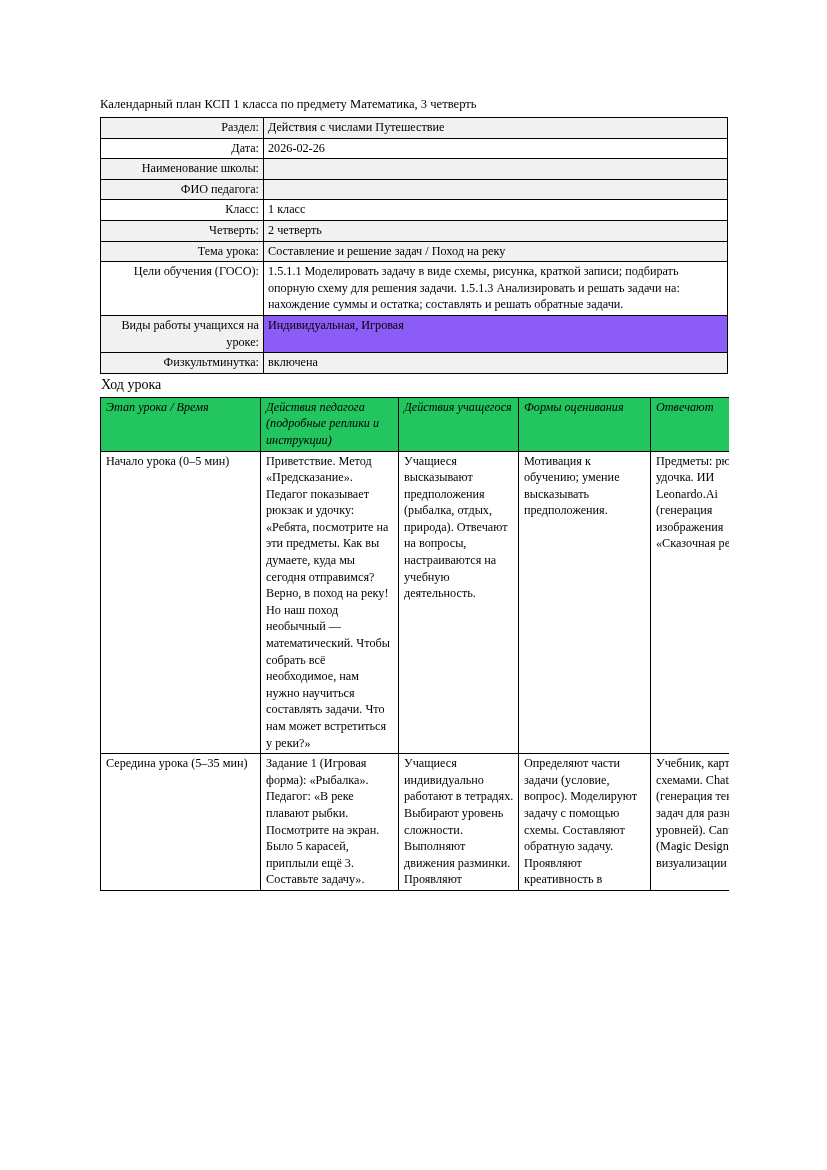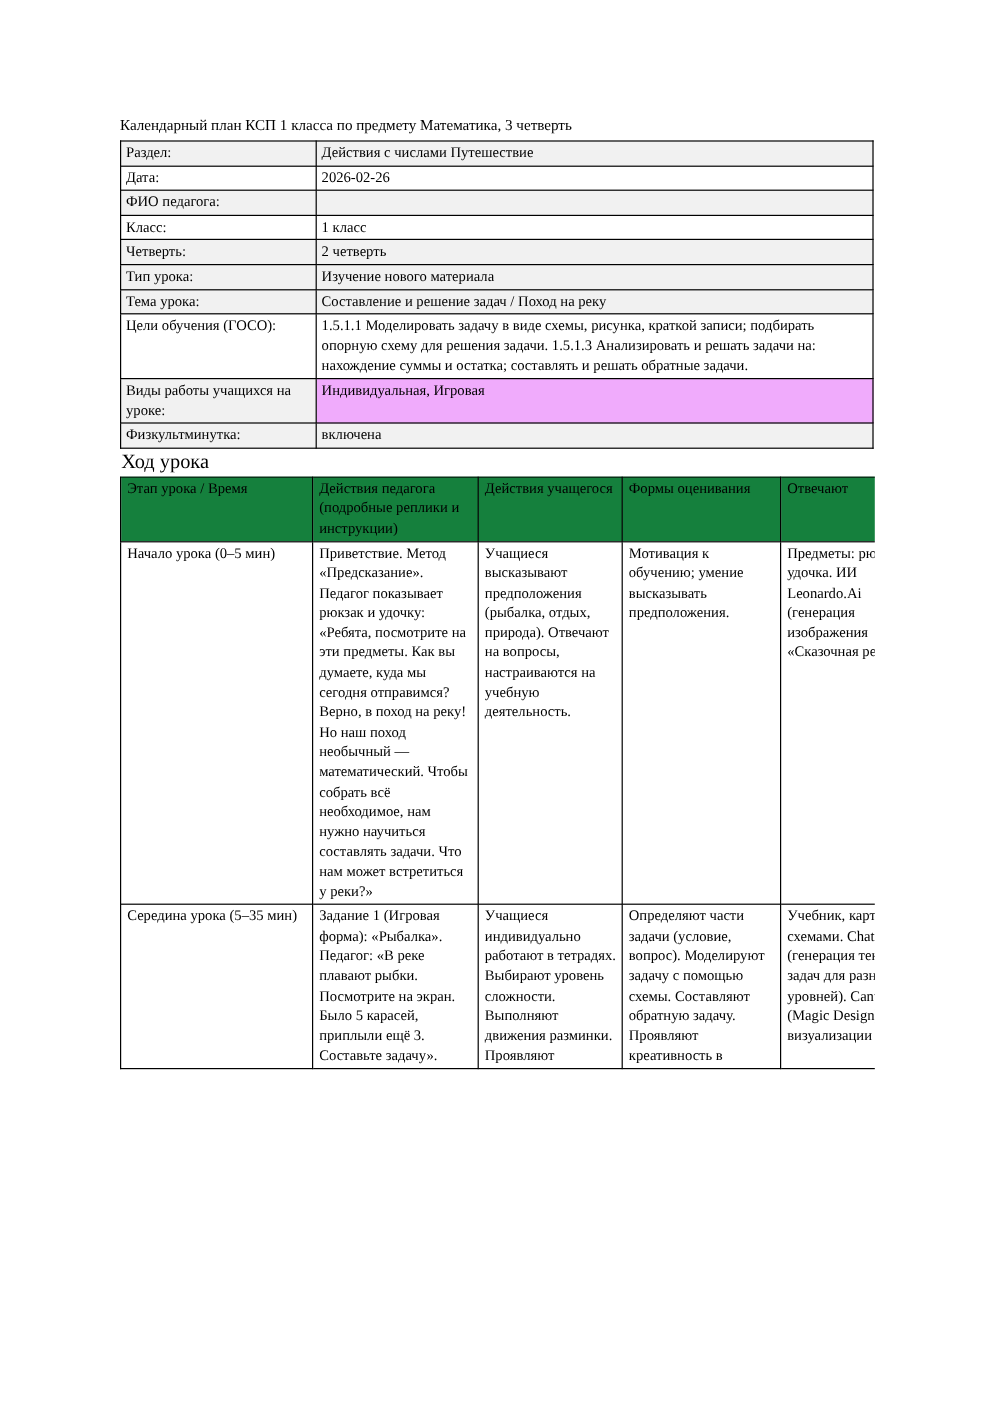--- a/index.html
+++ b/index.html
@@ -26,68 +26,70 @@
   }
 
   .doc-title {
     font-size: 12.6px;
     line-height: 16px;
     margin: 0 0 5px 0;
     white-space: nowrap;
   }
 
   .section-label {
-    font-size: 17px;
+    font-size: 14px;
     line-height: 16px;
     margin: 3px 0 4px 1px;
   }
 
   table {
     border-collapse: collapse;
     table-layout: fixed;
     width: 628px;
     font-size: 12.2px;
   }
 
   table.info-table td {
     border: 1px solid #000000;
     padding: 1px 4px 2px 4px;
     vertical-align: top;
     line-height: 16.6px;
   }
   table.info-table td.label {
     width: 154px;
+    text-align: right;
   }
   table.info-table tr.shaded td.label,
   table.info-table tr.shaded td.value {
     background: #f1f1f1;
   }
   table.info-table tr.shaded td.value.plain {
-    background: #f0abfc;
+    background: #8b5cf6;
     font-family: Liberation Serif, serif;
   }
 
   
   table.flow-table {
     margin-top: 0;
   }
   table.flow-table td,
   table.flow-table th {
     border: 1px solid #000000;
     padding: 1px 4px 2px 5px;
     vertical-align: top;
     line-height: 16.6px;
     font-weight: normal;
     text-align: left;
     word-wrap: break-word;
     overflow-wrap: break-word;
     hyphens: none;
   }
   table.flow-table thead td {
-    background: #15803d;
+    background: #22c55e;
+    font-style: italic;
   }
   .col-stage   { width: 150px; }
   .col-teacher { width: 128px; }
   .col-student { width: 110px; }
   .col-assess  { width: 122px; }
   .col-res     { width: 118px; }
 
   
   .flow-clip {
     position: relative;
@@ -106,34 +108,34 @@
     <tbody>
         <tr class="shaded">
           <td class="label">Раздел:</td>
           <td class="value">Действия с числами Путешествие</td>
         </tr>
         <tr>
           <td class="label">Дата:</td>
           <td class="value">2026-02-26</td>
         </tr>
         <tr class="shaded">
+          <td class="label">Наименование школы:</td>
+          <td class="value"></td>
+        </tr>
+        <tr class="shaded">
           <td class="label">ФИО педагога:</td>
           <td class="value"></td>
         </tr>
         <tr>
           <td class="label">Класс:</td>
           <td class="value">1 класс</td>
         </tr>
         <tr class="shaded">
           <td class="label">Четверть:</td>
           <td class="value">2 четверть</td>
-        </tr>
-        <tr class="shaded">
-          <td class="label">Тип урока:</td>
-          <td class="value">Изучение нового материала</td>
         </tr>
         <tr class="shaded">
           <td class="label">Тема урока:</td>
           <td class="value">Составление и решение задач / Поход на реку</td>
         </tr>
         <tr>
           <td class="label">Цели обучения (ГОСО):</td>
           <td class="value">1.5.1.1 Моделировать задачу в виде схемы, рисунка, краткой записи; подбирать опорную схему для решения задачи. 1.5.1.3 Анализировать и решать задачи на: нахождение суммы и остатка; составлять и решать обратные задачи.</td>
         </tr>
         <tr class="shaded">

